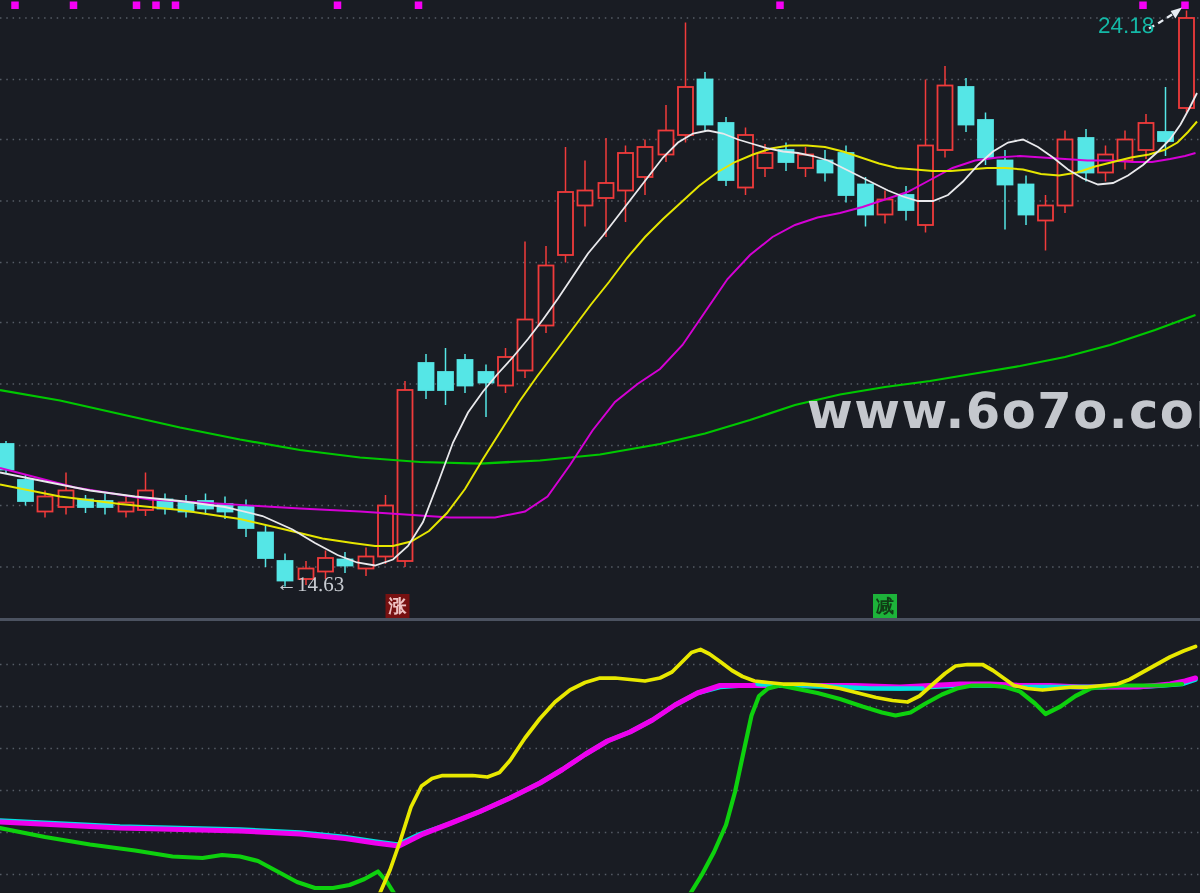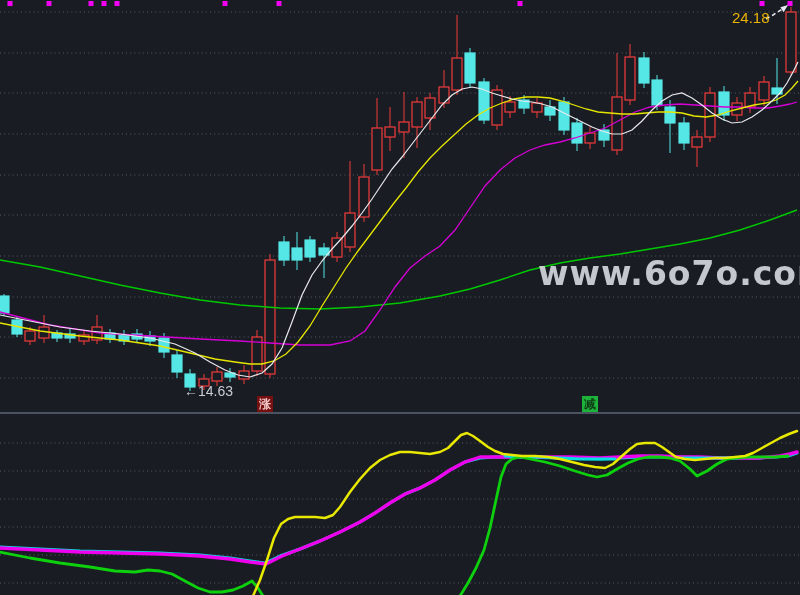--- a/index.html
+++ b/index.html
@@ -2,22 +2,22 @@
 <html><head>
 <meta charset="utf-8">
 <style>
   html,body{margin:0;padding:0;background:#191c23;}
   #app{position:relative;width:800px;height:595px;background:#191c23;overflow:hidden;
        font-family:"Liberation Sans",sans-serif;}
   #chart-svg{position:absolute;left:0;top:0;}
   .overlay{position:absolute;pointer-events:none;white-space:nowrap;}
   #watermark{left:538px;top:254px;font-size:33px;font-weight:bold;letter-spacing:1px;
              color:#d2d5da;opacity:.93;font-family:"DejaVu Sans",sans-serif;}
-  #high-label{left:732px;top:9px;font-size:15px;color:#eab308;}
-  #low-label{left:184px;top:383px;font-size:14px;color:#c9cdd3;}
+  #high-label{left:732px;top:9px;font-size:15px;color:#14b8a6;}
+  #low-label{left:184px;top:383px;font-size:14px;color:#c9cdd3;font-family:Liberation Serif, serif;}
   .badge{position:absolute;width:16px;height:16px;line-height:17px;text-align:center;
          font-size:12px;font-weight:bold;}
   #badge-rise{left:257px;top:396px;background:#771111;color:#eec2c2;}
   #badge-reduce{left:582px;top:396px;background:#1db33a;color:#113c16;}
 </style>
 </head>
 <body>
 
 <div id="app">
   <svg id="chart-svg" width="800" height="595">

